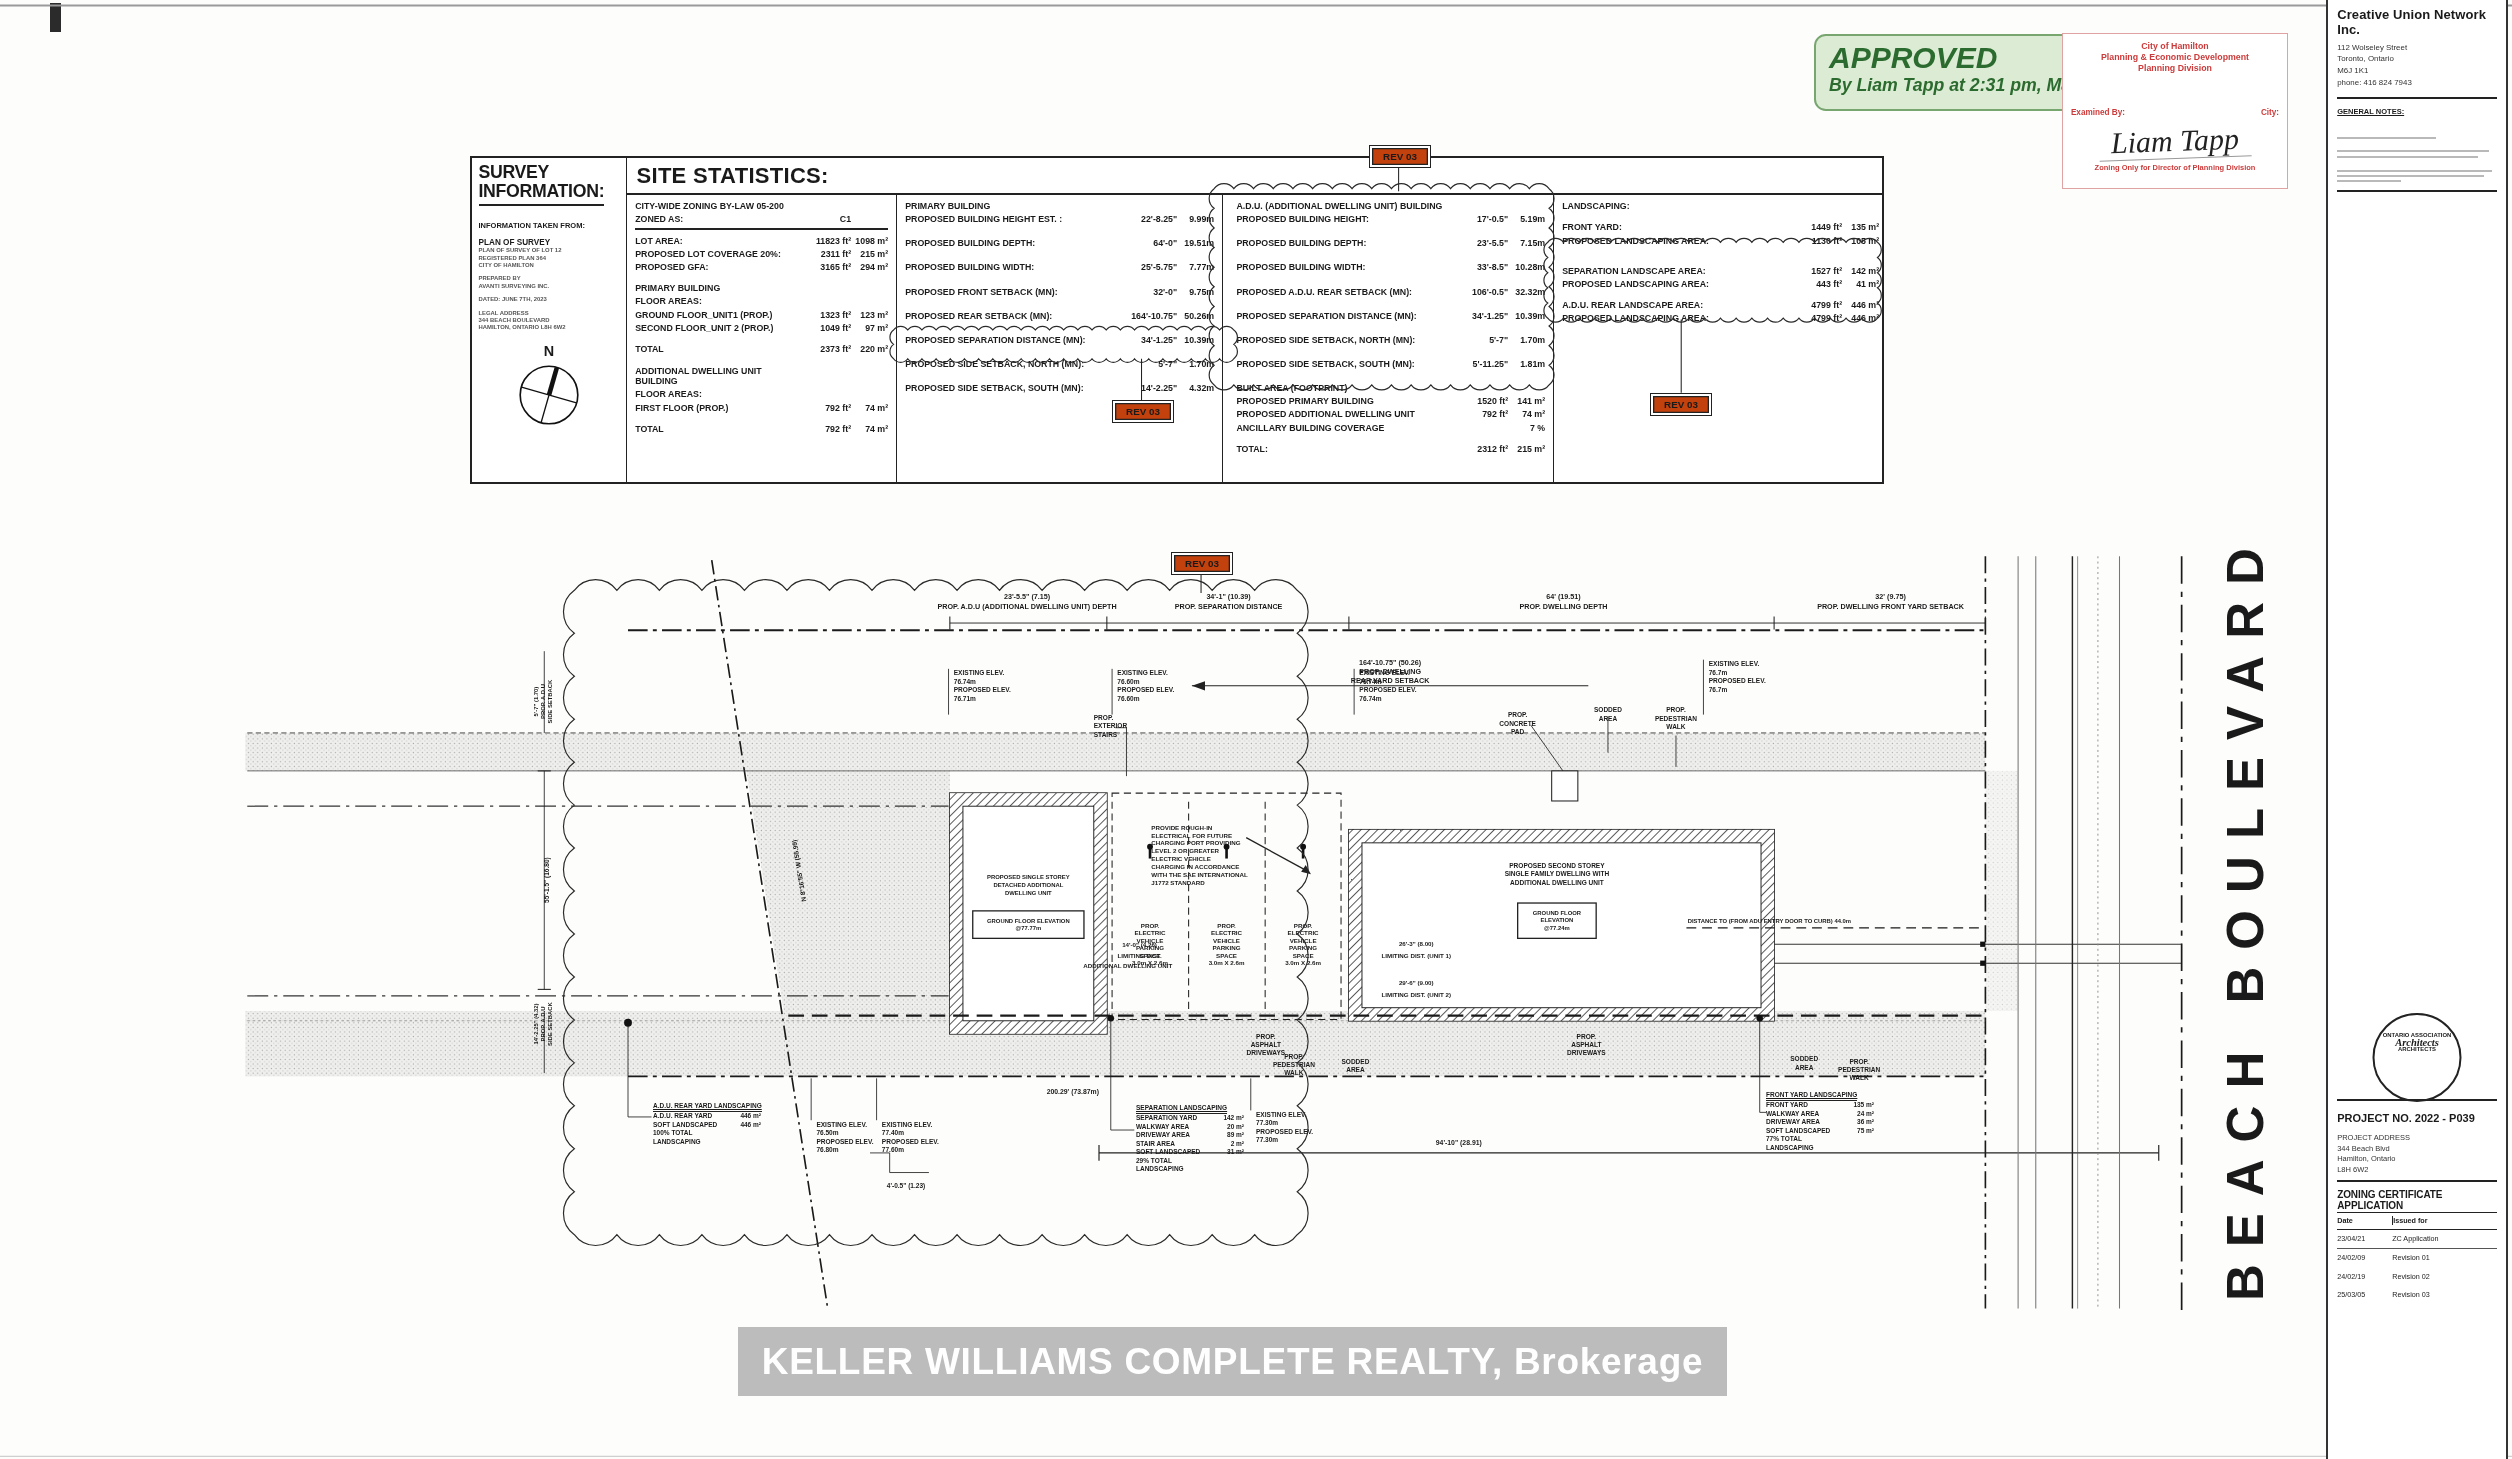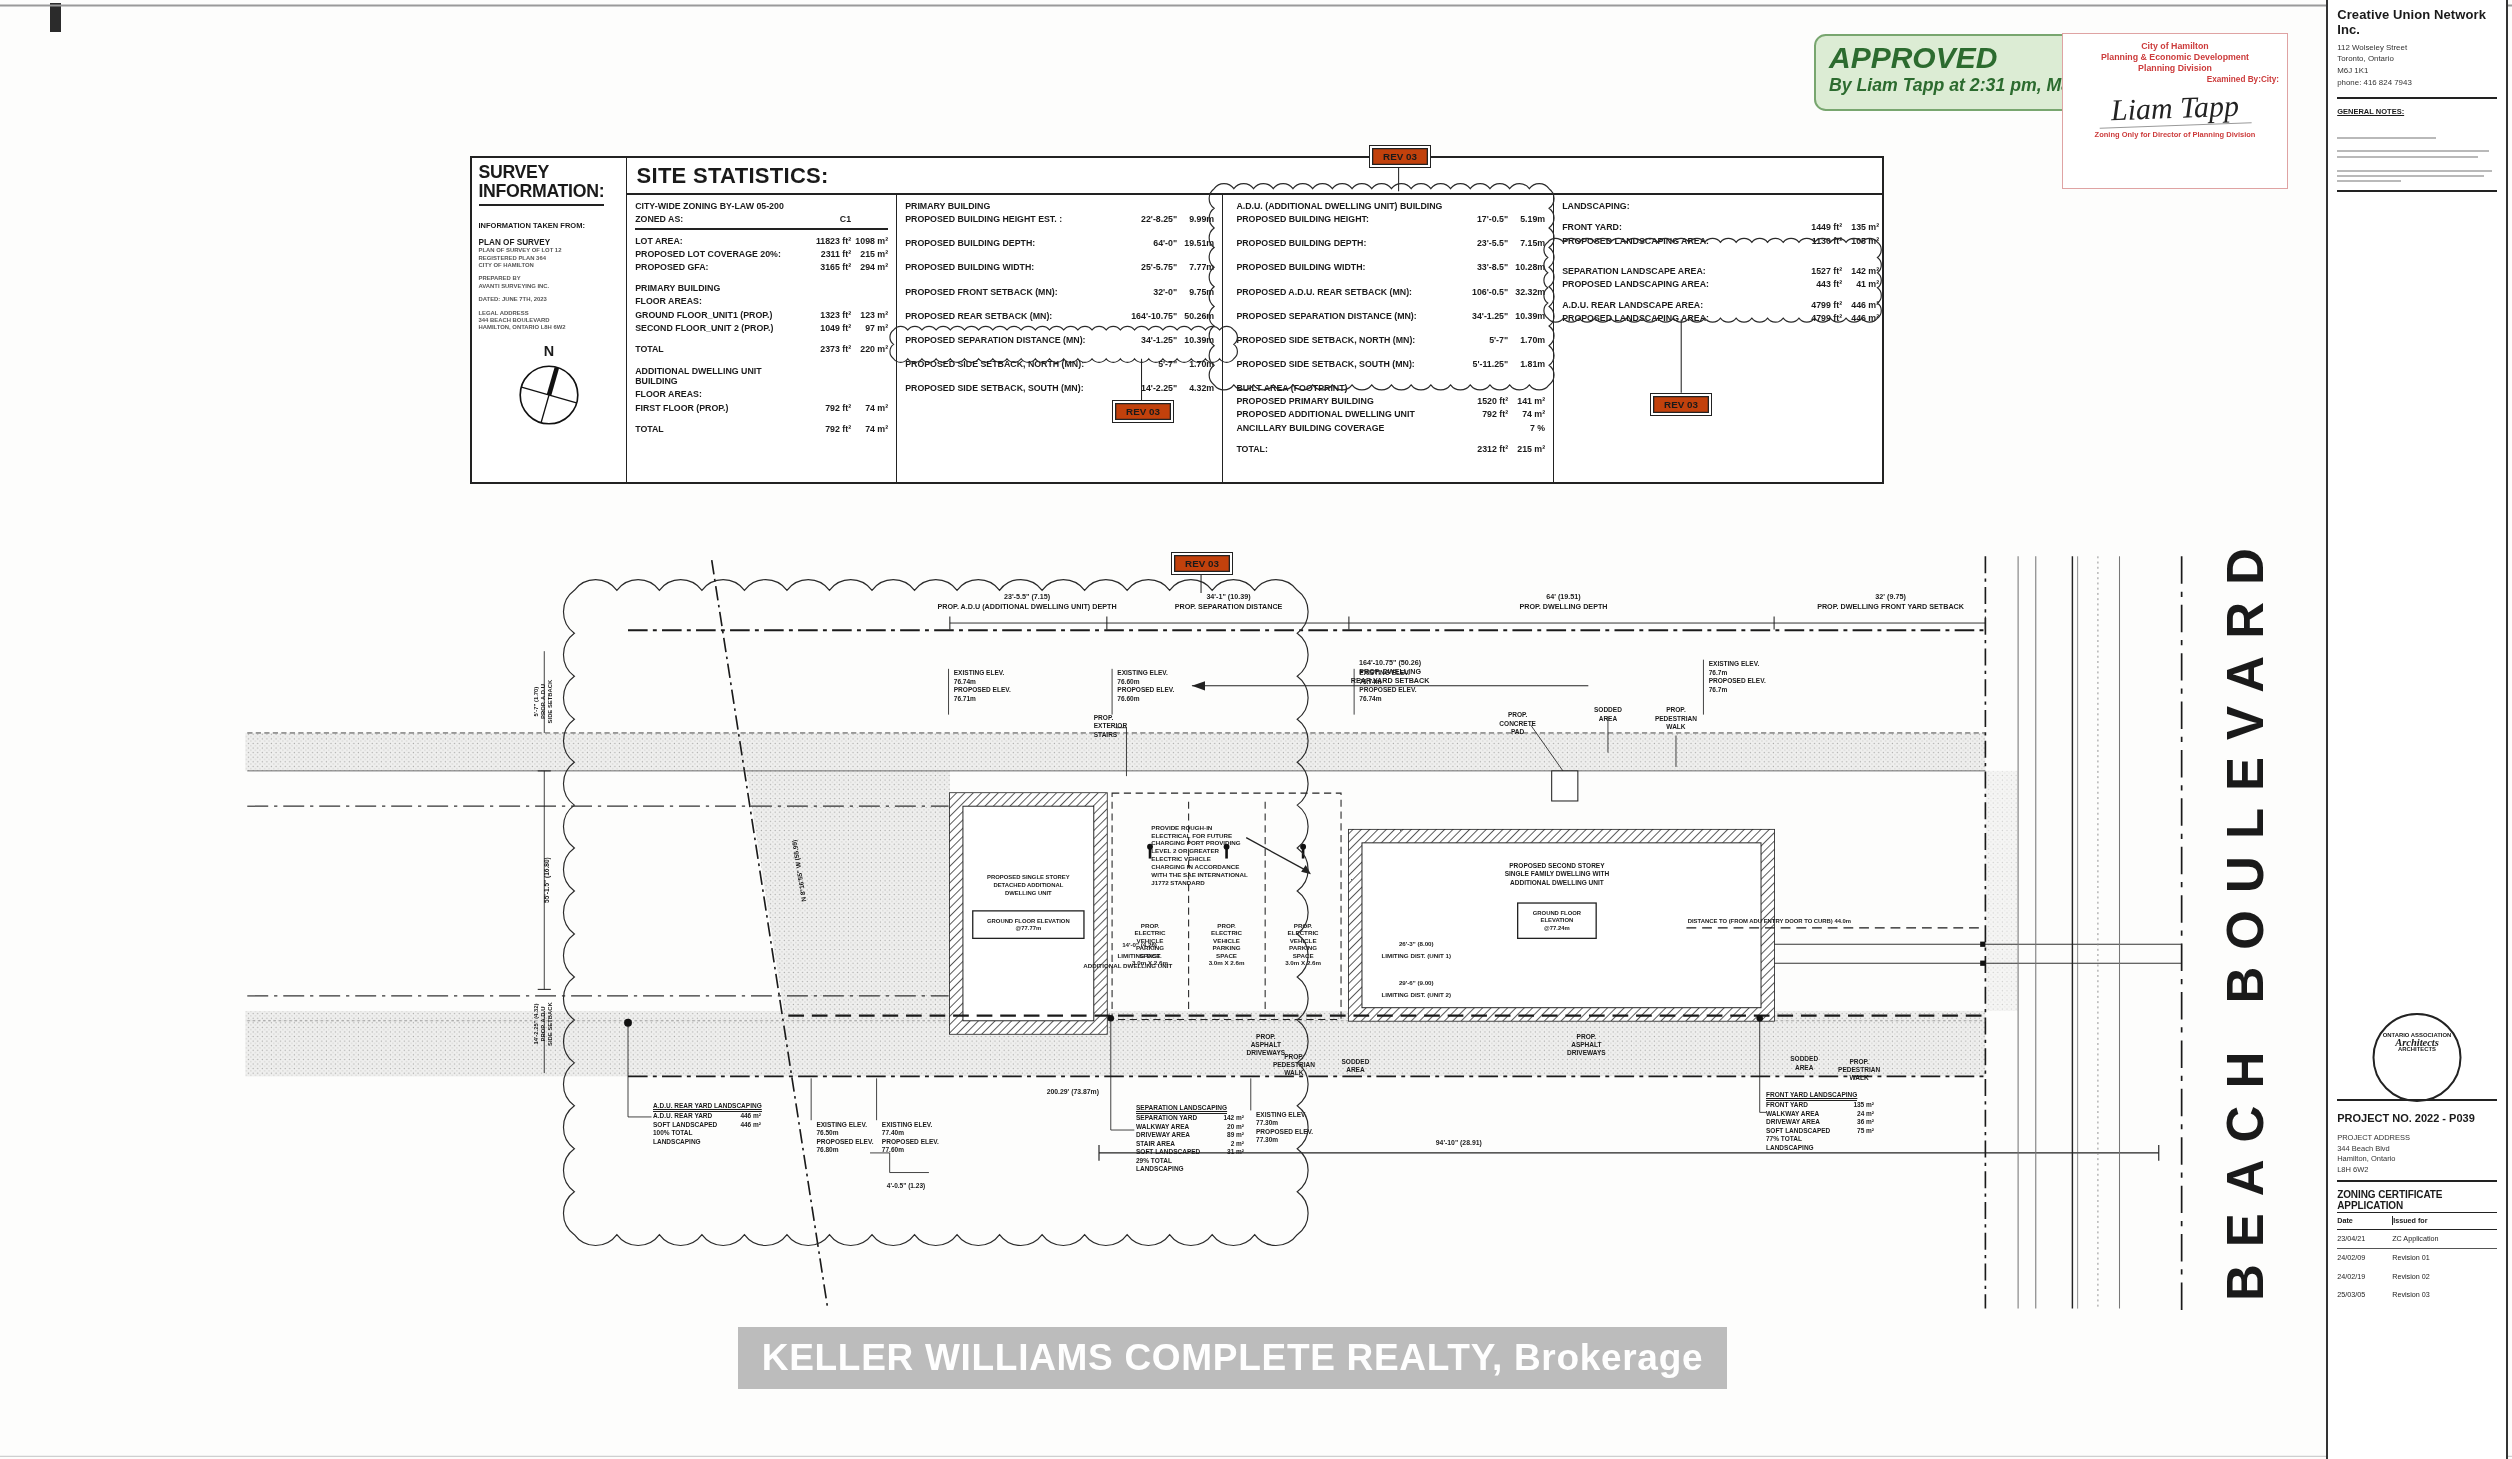--- a/index.html
+++ b/index.html
@@ -7,21 +7,21 @@
          font-family:"Liberation Sans",sans-serif;color:#1a1a1a;}
   .abs{position:absolute;}
   
   #approved{left:1814px;top:34px;width:462px;height:77px;background:#dcecd4;
     border:2px solid #78a66f;border-radius:11.8px;padding:5.2px 13px;box-sizing:border-box;}
   #approved .t1{font-size:30px;font-weight:700;font-style:italic;color:#2c6b2f;line-height:33px;}
   #approved .t2{font-size:17.7px;font-weight:700;font-style:italic;color:#2c6b2f;line-height:22px;}
   #hamstamp{left:2062px;top:33px;width:226px;height:156px;border:1.3px solid #dfa3a3;
     background:#fff;box-sizing:border-box;padding:6.5px 7.9px;text-align:center;color:#cc3b3b;}
   #hamstamp .hl{font-size:8.8px;font-weight:700;line-height:11px;}
-  #hamstamp .exrow{display:flex;justify-content:flex-end;margin-top:1px;font-size:8.2px;font-weight:700;}
+  #hamstamp .exrow{display:flex;justify-content:space-between;margin-top:34px;font-size:8.2px;font-weight:700;}
   #hamstamp .sig{font-family:"Liberation Serif",serif;font-style:italic;font-size:30px;color:#222;
     border-bottom:1.3px solid #999;display:inline-block;padding:3.9px 11.8px 0 11.8px;margin-top:3.9px;transform:rotate(-2deg);}
   #hamstamp .foot{font-size:7.5px;font-weight:700;margin-top:3.9px;}
   
   #panel{left:470px;top:156px;width:1414px;height:328px;border:2.6px solid #222;background:#fff;box-sizing:border-box;}
   .vline{position:absolute;top:0;bottom:0;width:1.3px;background:#222;}
   #surveycol{position:absolute;left:0;top:0;width:154px;bottom:0;padding:5.2px 6.5px;box-sizing:border-box;}
   #surveycol .big{font-size:17.7px;font-weight:700;line-height:19px;letter-spacing:-0.3px;}
   #surveycol .bigwrap{border-bottom:2.6px solid #222;padding-bottom:2.6px;margin-bottom:9.2px;display:inline-block;}
   .s-h{font-size:7.5px;font-weight:700;margin-top:6.5px;}
@@ -41,21 +41,21 @@
   
   .revtag{position:absolute;width:60px;height:21px;border:1.3px solid #222;box-shadow:inset 0 0 0 2px #fff,inset 0 0 0 3.3px #222;
     background:#c2410c;display:flex;align-items:center;justify-content:center;font-size:9.8px;font-weight:700;z-index:70;}
   
   .lsblock{position:absolute;z-index:40;font-size:6.5px;font-weight:700;line-height:8.5px;background:transparent;}
   .lsblock .ti{text-decoration:underline;border-bottom:1.3px solid #222;display:inline-block;margin-bottom:0.7px;}
   .lsblock .lr{display:flex;}
   .lsblock .lr .ll{width:77px;}
   .lsblock .lr .lv{width:31px;text-align:right;}
   
-  #wm{left:738px;top:1327px;width:989px;height:62px;background:#b7b7b7;z-index:80;
+  #wm{left:738px;top:1327px;width:989px;height:69px;background:#b7b7b7;z-index:80;
       display:flex;align-items:center;justify-content:center;opacity:.92;}
   #wm span{color:#fff;font-size:37px;font-weight:700;letter-spacing:0.7px;white-space:nowrap;}
   
   #tblock{left:2326px;top:0;width:182px;height:1460px;border-left:2px solid #333;border-right:2px solid #333;
     background:#fff;box-sizing:border-box;z-index:20;}
   #tblock .inner{position:absolute;left:9.2px;right:9.2px;top:6.5px;}
   #tb-name{font-size:13px;font-weight:700;letter-spacing:0.1px;}
   .tb-sm{font-size:7.9px;line-height:11.8px;color:#333;}
   .tb-hr{border-top:2px solid #222;margin:7.9px 0;}
   .tb-gn{font-size:7.5px;font-weight:700;text-decoration:underline;margin-bottom:21px;}

